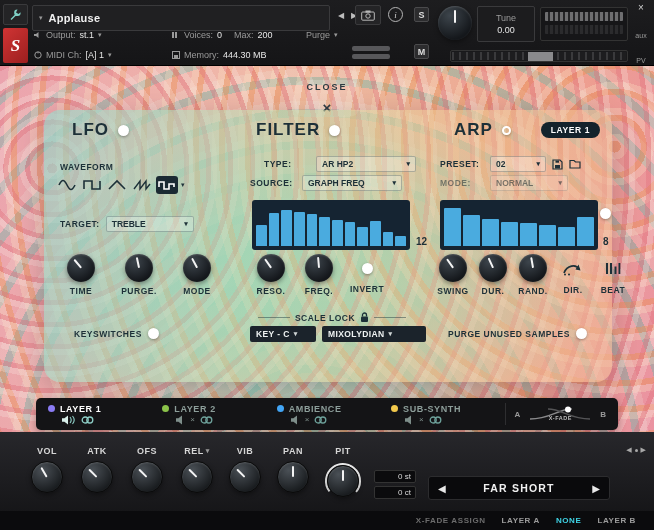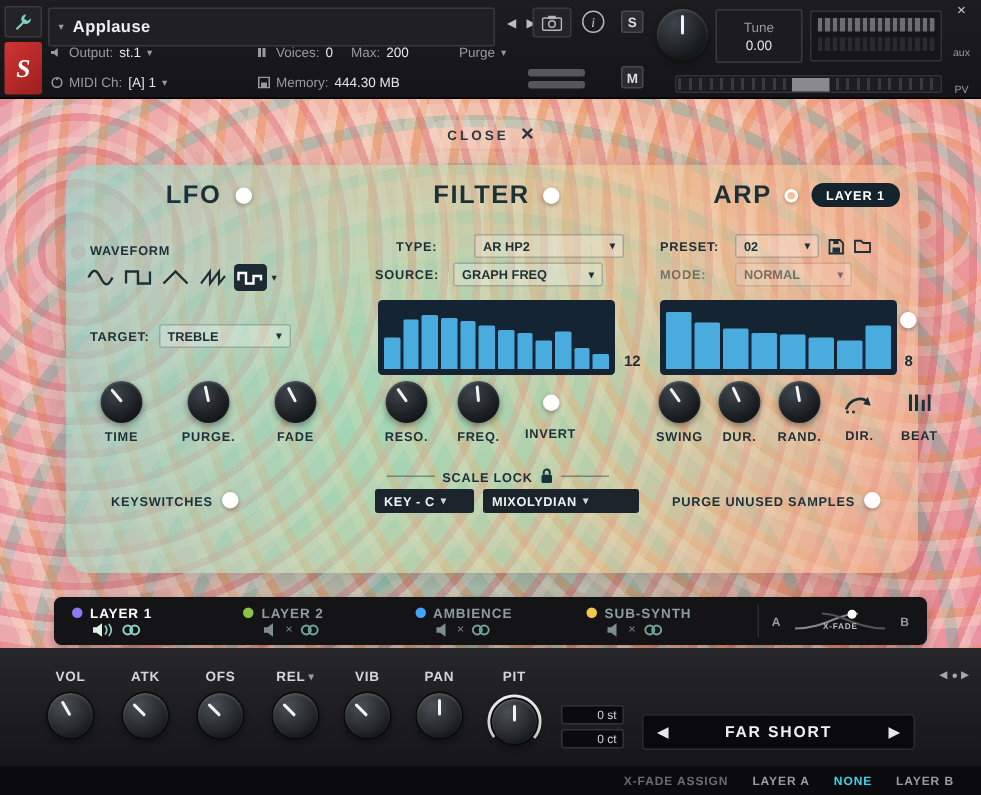--- a/index.html
+++ b/index.html
@@ -37,30 +37,30 @@
 
   
   .stage { position:absolute; left:0; top:66px; width:654px; height:366px;
     background:
       repeating-radial-gradient(circle at 8% 28%, rgba(224,110,122,.38) 0 5px, rgba(250,230,225,.28) 5px 11px, rgba(224,110,122,0) 11px 22px),
       repeating-radial-gradient(circle at 94% 22%, rgba(235,145,85,.45) 0 6px, rgba(252,228,196,.3) 6px 13px, rgba(235,145,85,0) 13px 26px),
       radial-gradient(ellipse at 48% 58%, rgba(116,214,196,.95) 0 16%, rgba(116,214,196,.55) 36%, rgba(116,214,196,0) 58%),
       repeating-radial-gradient(circle at 48% 110%, rgba(86,188,172,.35) 0 8px, rgba(240,242,230,.18) 8px 16px, rgba(86,188,172,0) 16px 32px),
       linear-gradient(100deg,#eba3ae 0%,#f0b9a8 35%,#ecb49a 55%,#ee9f8e 80%,#ea93a2 100%);
   }
-  .close-btn { position:absolute; left:50%; top:14px; transform:translateX(-50%); display:flex; align-items:center; gap:8px; background:rgba(255,255,255,.18); border-radius:10px; padding:2px 12px; cursor:pointer; }
+  .close-btn { position:absolute; left:50%; top:14px; transform:translateX(-50%); display:flex; align-items:center; gap:8px; background:rgba(255,255,255,.18); border-radius:10px; padding:2px 12px; cursor:pointer;flex-direction:column; }
   .close-btn .ctxt { font-size:9px; font-weight:bold; letter-spacing:2px; color:#2b3b42; }
   .close-btn .cx { font-size:15px; font-weight:bold; color:#2b3b42; line-height:1; }
 
   
   .panel { position:absolute; left:44px; top:44px; width:568px; height:272px; border-radius:16px;
     background:linear-gradient(100deg, rgba(152,210,198,.68), rgba(196,214,170,.58) 38%, rgba(233,203,150,.52) 62%, rgba(240,186,152,.58));
     box-shadow:0 8px 28px rgba(70,40,55,.28);
   }
-  .ptitle { position:absolute; display:flex; align-items:center; justify-content:center; gap:9px; }
+  .ptitle { position:absolute; display:flex; align-items:center; gap:9px; }
   .ptitle .t { font-size:17px; font-weight:bold; letter-spacing:1px; color:#1d3038; }
   .toggle-dot { width:11px; height:11px; border-radius:50%; background:#fff; box-shadow:0 1px 3px rgba(0,0,0,.35); cursor:pointer; flex:0 0 auto; }
   .toggle-ring { width:9px; height:9px; border-radius:50%; border:2px solid #fff; box-shadow:0 1px 3px rgba(0,0,0,.3); cursor:pointer; flex:0 0 auto; }
   .plbl { font-size:8.5px; font-weight:bold; letter-spacing:.5px; color:#1d3038; }
   .ddl { display:flex; align-items:center; justify-content:space-between; gap:4px; background:rgba(255,255,255,.26); border:1px solid rgba(25,50,60,.28); border-radius:2px; padding:2px 5px; font-size:8.5px; font-weight:bold; color:#1d3038; cursor:pointer; }
   .ddl .ddarrow { color:#1d3038; font-size:7px; }
   .ddd { display:flex; align-items:center; gap:4px; background:#1b232b; border-radius:2px; padding:3px 6px; font-size:8.5px; font-weight:bold; color:#eef2f2; letter-spacing:.4px; cursor:pointer; }
   .ddd .ddarrow { color:#cfd5d5; font-size:7px; }
   .dim { opacity:.55; }
   .frow { position:absolute; display:flex; align-items:center; gap:6px; }
@@ -275,21 +275,21 @@
         <div class="knobcell">
           <div class="knob k28">
               <span class="ptr" style="transform:rotate(-12deg)"></span>
             </div>
           <span class="plbl">PURGE.</span>
         </div>
         <div class="knobcell">
           <div class="knob k28">
               <span class="ptr" style="transform:rotate(-28deg)"></span>
             </div>
-          <span class="plbl">FADE</span>
+          <span class="plbl">MODE</span>
         </div>
       </div>
       <div class="frow" style="left:30px; top:218px">
         <span class="plbl">KEYSWITCHES</span>
         <span class="toggle-dot"></span>
       </div>
 
       <div class="ptitle" style="left:212px; top:10px; width:150px">
         <span class="t">FILTER</span>
         <span class="toggle-dot"></span>

